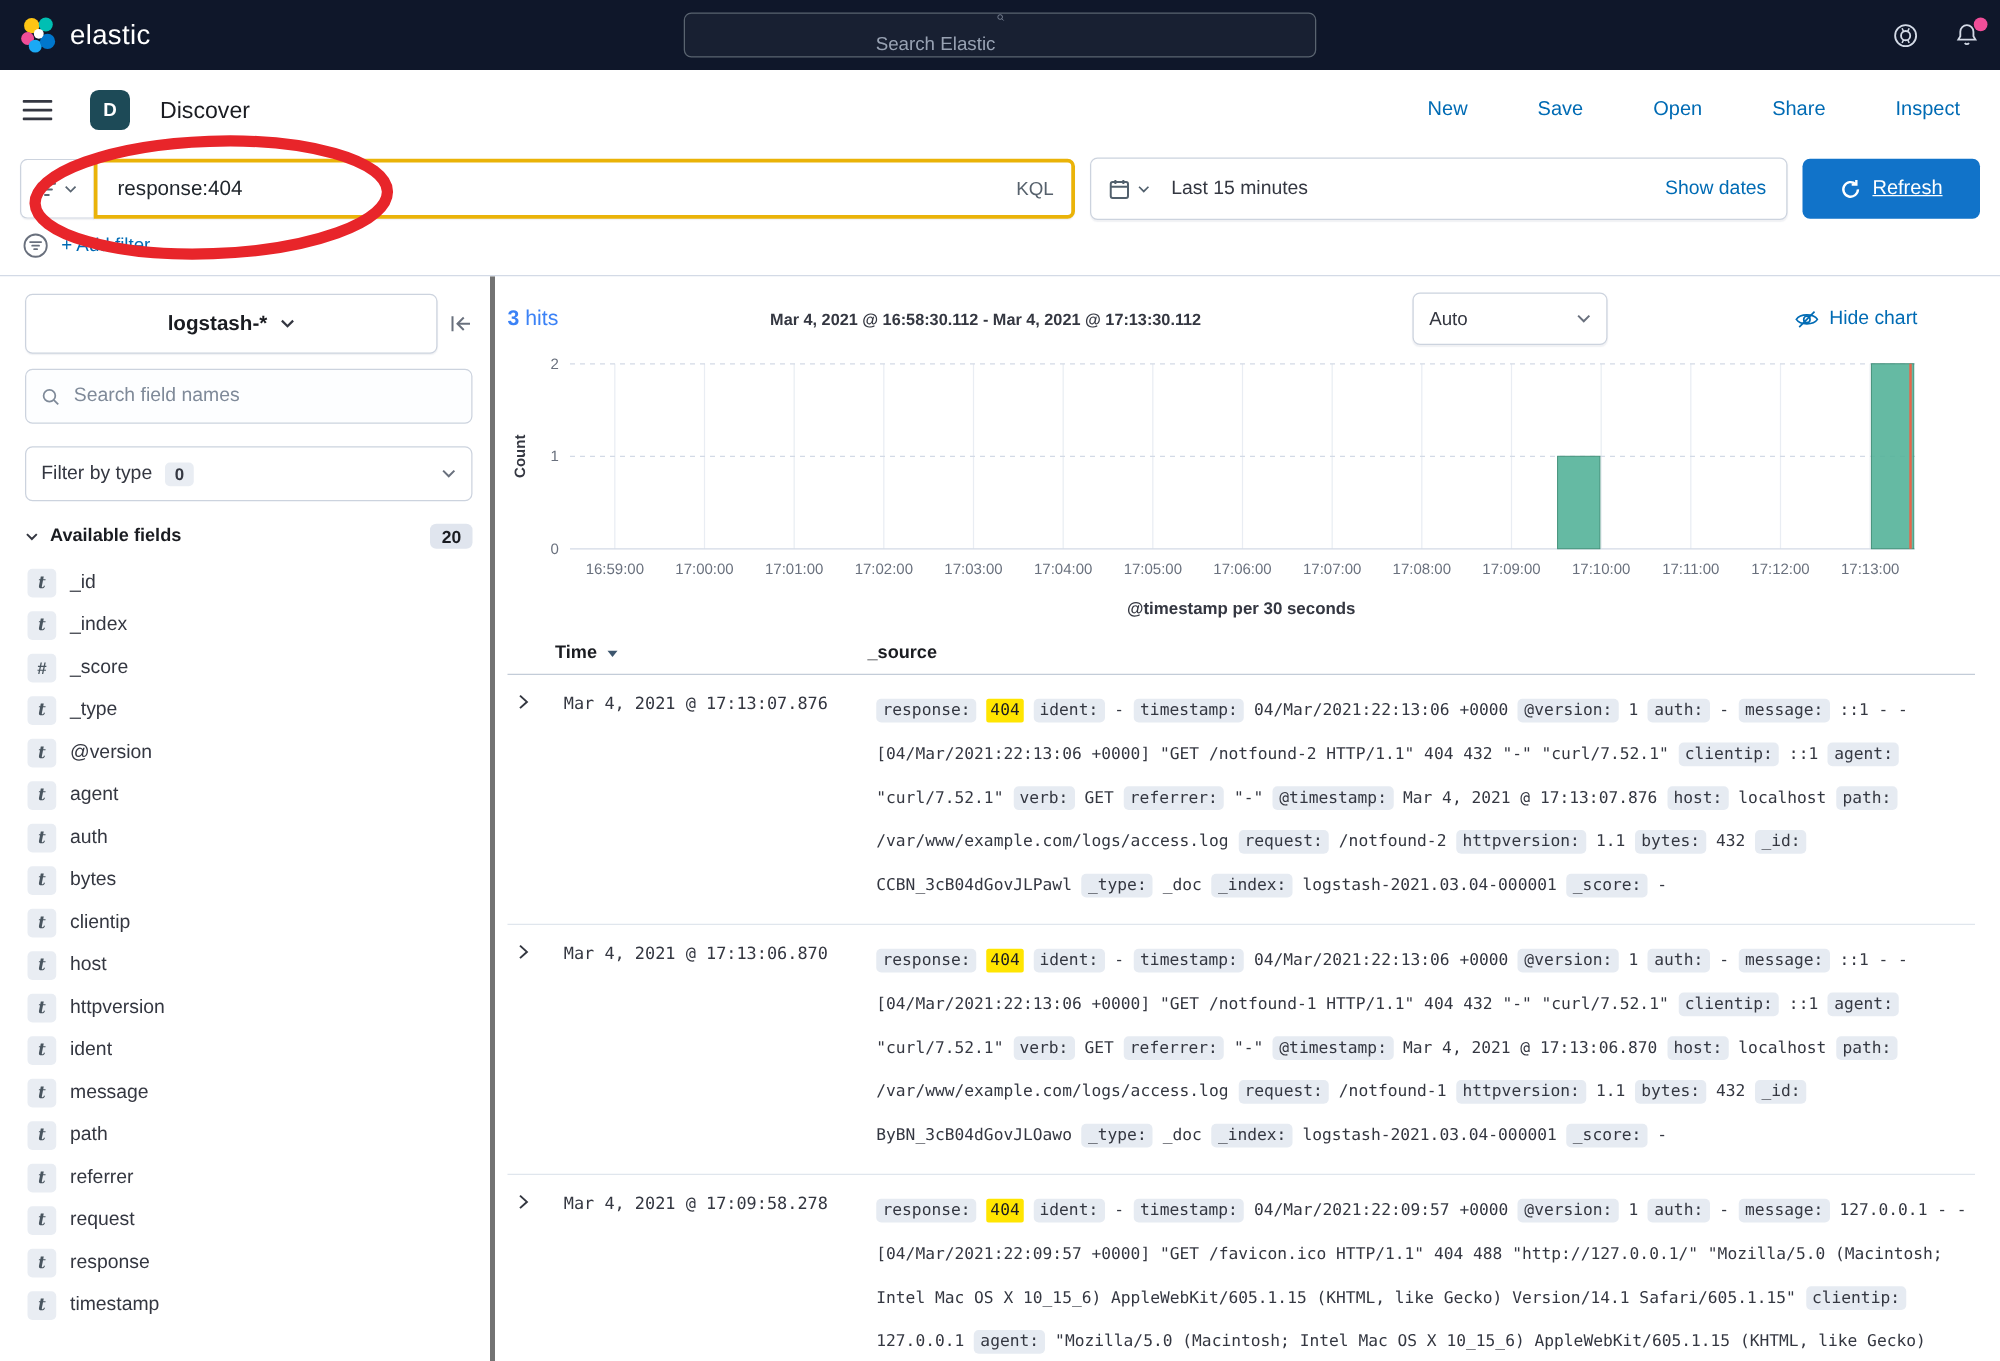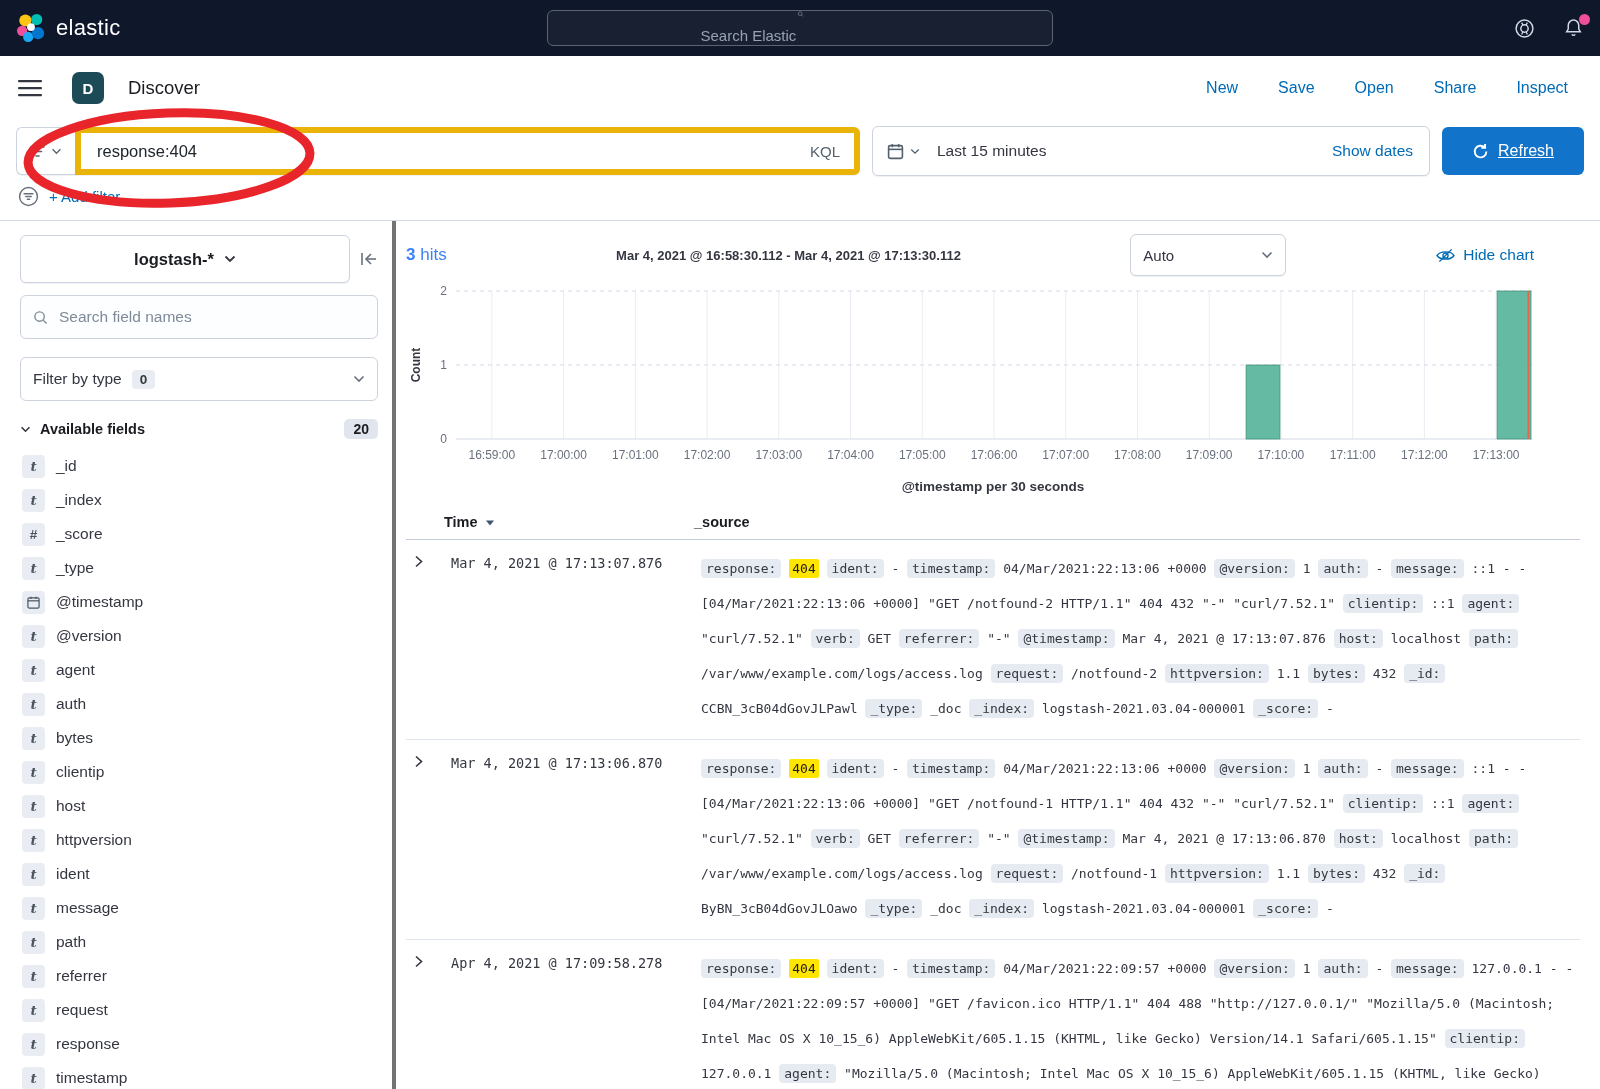--- a/index.html
+++ b/index.html
@@ -22,29 +22,29 @@
   .nav-right{margin-left:auto;display:flex;align-items:center;gap:28px;}
   .nav-icon{position:relative;cursor:pointer;}
   .badge-dot{position:absolute;top:-4px;right:-6px;width:11px;height:11px;border-radius:50%;background:#f04e98;}
 
   
   .app-bar{height:64px;display:flex;align-items:center;padding:0 18px;background:#fff;}
   .hamburger{width:26px;cursor:pointer;}
   .space-badge{width:32px;height:32px;border-radius:7px;background:#1d4a57;color:#fff;font-size:15px;font-weight:700;
     display:flex;align-items:center;justify-content:center;margin-left:28px;cursor:pointer;}
   .page-title{margin-left:24px;font-size:18.5px;color:#1a1c21;font-weight:500;}
-  .header-menu{margin-left:auto;display:flex;gap:40px;padding-right:14px;}
+  .header-menu{margin-left:auto;display:flex;gap:56px;padding-right:14px;}
   .menu-link{color:#006bb4;font-size:16px;}
 
   
   .query-bar{display:flex;align-items:center;gap:12px;padding:6px 16px 8px;}
   .query-group{flex:1;display:flex;height:48px;}
   .qb-filter-btn{width:58px;background:#fff;border:1px solid #ccd3de;border-right:none;border-radius:6px 0 0 6px;
     display:flex;align-items:center;justify-content:center;gap:6px;cursor:pointer;box-shadow:0 1px 1px rgba(152,162,179,.15);}
-  .qb-input-wrap{flex:1;background:#fff;border:6px solid #eab308;border-radius:0 6px 6px 0;display:flex;align-items:center;
+  .qb-input-wrap{flex:1;background:#fff;border:3px solid #eab308;border-radius:0 6px 6px 0;display:flex;align-items:center;
     padding:0 14px;box-shadow:0 1px 1px rgba(152,162,179,.15);}
   .query-input{flex:1;border:none;outline:none;font-size:16.5px;color:#20262c;font-family:inherit;background:transparent;}
   .kql-label{font-size:15px;color:#56616c;margin-left:10px;cursor:pointer;}
   .datepicker{width:556px;height:48px;border:1px solid #ccd3de;border-radius:6px;background:#fff;display:flex;align-items:center;
     box-shadow:0 1px 1px rgba(152,162,179,.15);}
   .dp-btn{width:60px;display:flex;align-items:center;justify-content:center;gap:6px;cursor:pointer;}
   .dp-text{font-size:15.5px;color:#343741;padding-left:4px;cursor:pointer;}
   .dp-showdates{margin-left:auto;padding-right:16px;color:#006bb4;font-size:15.5px;}
   .refresh-btn{width:142px;height:48px;border:none;border-radius:6px;background:#1173c9;color:#fff;font-size:16px;
     display:flex;align-items:center;justify-content:center;gap:9px;cursor:pointer;font-family:inherit;text-decoration:underline;}
@@ -268,31 +268,20 @@
           <span class="field-icon fi-string">t</span>
           <span class="field-name">_index</span>
         </div>
         <div class="field-item">
           <span class="field-icon">#</span>
           <span class="field-name">_score</span>
         </div>
         <div class="field-item">
           <span class="field-icon fi-string">t</span>
           <span class="field-name">_type</span>
-        </div>
-        <div class="field-item">
-          <span class="field-icon">
-            <svg width="13" height="13" viewBox="0 0 14 14">
-              <rect x="1" y="2" width="12" height="11" rx="1.5" fill="none" stroke="#49555f" stroke-width="1.3"></rect>
-              <line x1="1" y1="5.2" x2="13" y2="5.2" stroke="#49555f" stroke-width="1.3"></line>
-              <line x1="4.3" y1="0.8" x2="4.3" y2="3.2" stroke="#49555f" stroke-width="1.3"></line>
-              <line x1="9.7" y1="0.8" x2="9.7" y2="3.2" stroke="#49555f" stroke-width="1.3"></line>
-            </svg>
-          </span>
-          <span class="field-name">@timestamp</span>
         </div>
         <div class="field-item">
           <span class="field-icon fi-string">t</span>
           <span class="field-name">@version</span>
         </div>
         <div class="field-item">
           <span class="field-icon fi-string">t</span>
           <span class="field-name">agent</span>
         </div>
         <div class="field-item">
@@ -443,21 +432,21 @@
           </span>
           <span class="doc-time">Mar 4, 2021 @ 17:13:06.870</span>
           <div class="doc-source"><span class="fbadge">response:</span> <mark class="hl">404</mark> <span class="fbadge">ident:</span> <span>-</span> <span class="fbadge">timestamp:</span> <span>04/Mar/2021:22:13:06 +0000</span> <span class="fbadge">@version:</span> <span>1</span> <span class="fbadge">auth:</span> <span>-</span> <span class="fbadge">message:</span> <span>::1 - - [04/Mar/2021:22:13:06 +0000] "GET /notfound-1 HTTP/1.1" 404 432 "-" "curl/7.52.1"</span> <span class="fbadge">clientip:</span> <span>::1</span> <span class="fbadge">agent:</span> <span>"curl/7.52.1"</span> <span class="fbadge">verb:</span> <span>GET</span> <span class="fbadge">referrer:</span> <span>"-"</span> <span class="fbadge">@timestamp:</span> <span>Mar 4, 2021 @ 17:13:06.870</span> <span class="fbadge">host:</span> <span>localhost</span> <span class="fbadge">path:</span> <span>/var/www/example.com/logs/access.log</span> <span class="fbadge">request:</span> <span>/notfound-1</span> <span class="fbadge">httpversion:</span> <span>1.1</span> <span class="fbadge">bytes:</span> <span>432</span> <span class="fbadge">_id:</span> <span>ByBN_3cB04dGovJLOawo</span> <span class="fbadge">_type:</span> <span>_doc</span> <span class="fbadge">_index:</span> <span>logstash-2021.03.04-000001</span> <span class="fbadge">_score:</span> <span>-</span> </div>
         </div>
         <div class="doc-row">
           <span class="doc-expand">
             <svg width="11" height="13" viewBox="0 0 11 13">
               <path d="M3 1.5L8.5 6.5 3 11.5" fill="none" stroke="#343741" stroke-width="1.6"></path>
             </svg>
           </span>
-          <span class="doc-time">Apr 4, 2021 @ 17:09:58.278</span>
+          <span class="doc-time">Mar 4, 2021 @ 17:09:58.278</span>
           <div class="doc-source"><span class="fbadge">response:</span> <mark class="hl">404</mark> <span class="fbadge">ident:</span> <span>-</span> <span class="fbadge">timestamp:</span> <span>04/Mar/2021:22:09:57 +0000</span> <span class="fbadge">@version:</span> <span>1</span> <span class="fbadge">auth:</span> <span>-</span> <span class="fbadge">message:</span> <span>127.0.0.1 - - [04/Mar/2021:22:09:57 +0000] "GET /favicon.ico HTTP/1.1" 404 488 "http://127.0.0.1/" "Mozilla/5.0 (Macintosh; Intel Mac OS X 10_15_6) AppleWebKit/605.1.15 (KHTML, like Gecko) Version/14.1 Safari/605.1.15"</span> <span class="fbadge">clientip:</span> <span>127.0.0.1</span> <span class="fbadge">agent:</span> <span>"Mozilla/5.0 (Macintosh; Intel Mac OS X 10_15_6) AppleWebKit/605.1.15 (KHTML, like Gecko) Version/14.1 Safari/605.1.15"</span> <span class="fbadge">verb:</span> <span>GET</span> </div>
         </div>
       </div>
   </main>
 </div>
 
 <svg class="annotation-overlay" width="310" height="112" viewBox="0 0 310 112">
   <ellipse cx="155" cy="56" rx="141" ry="45" fill="none" stroke-width="9" transform="rotate(-2 155 56)" stroke="#e8252a"></ellipse>
 </svg>
 

